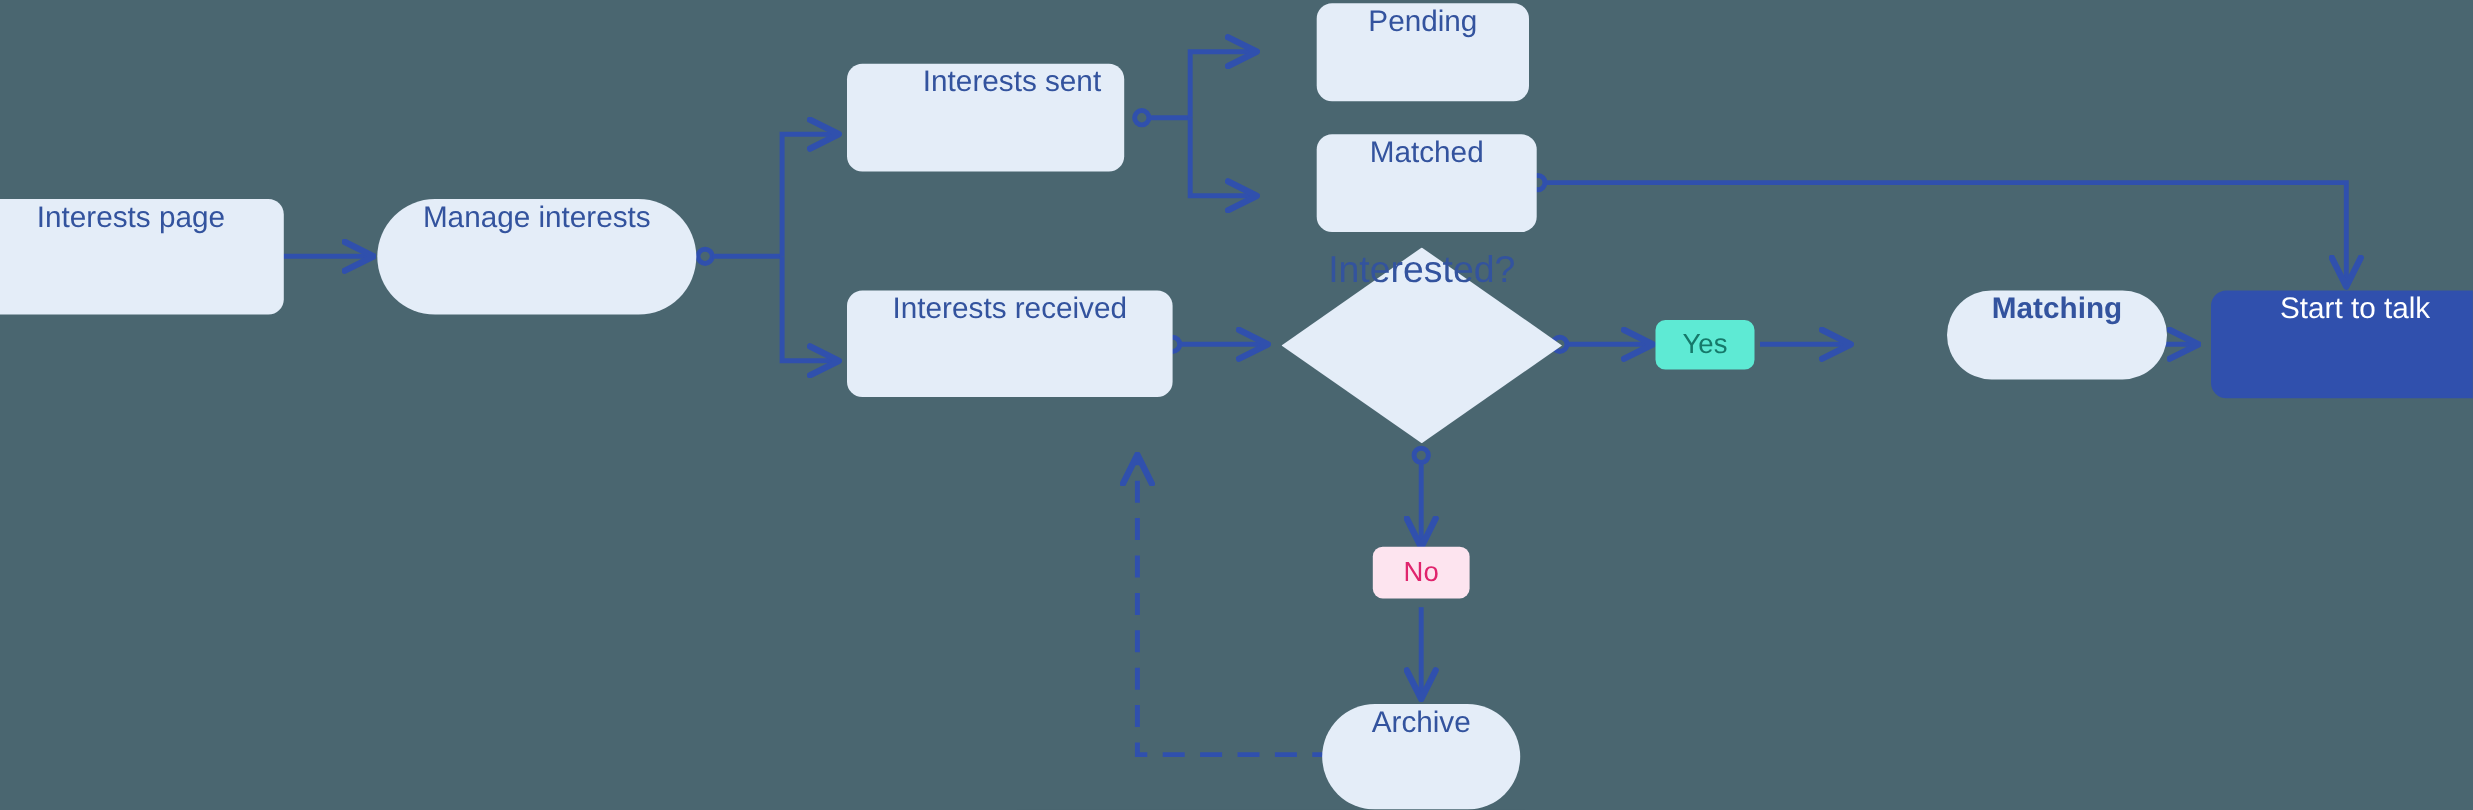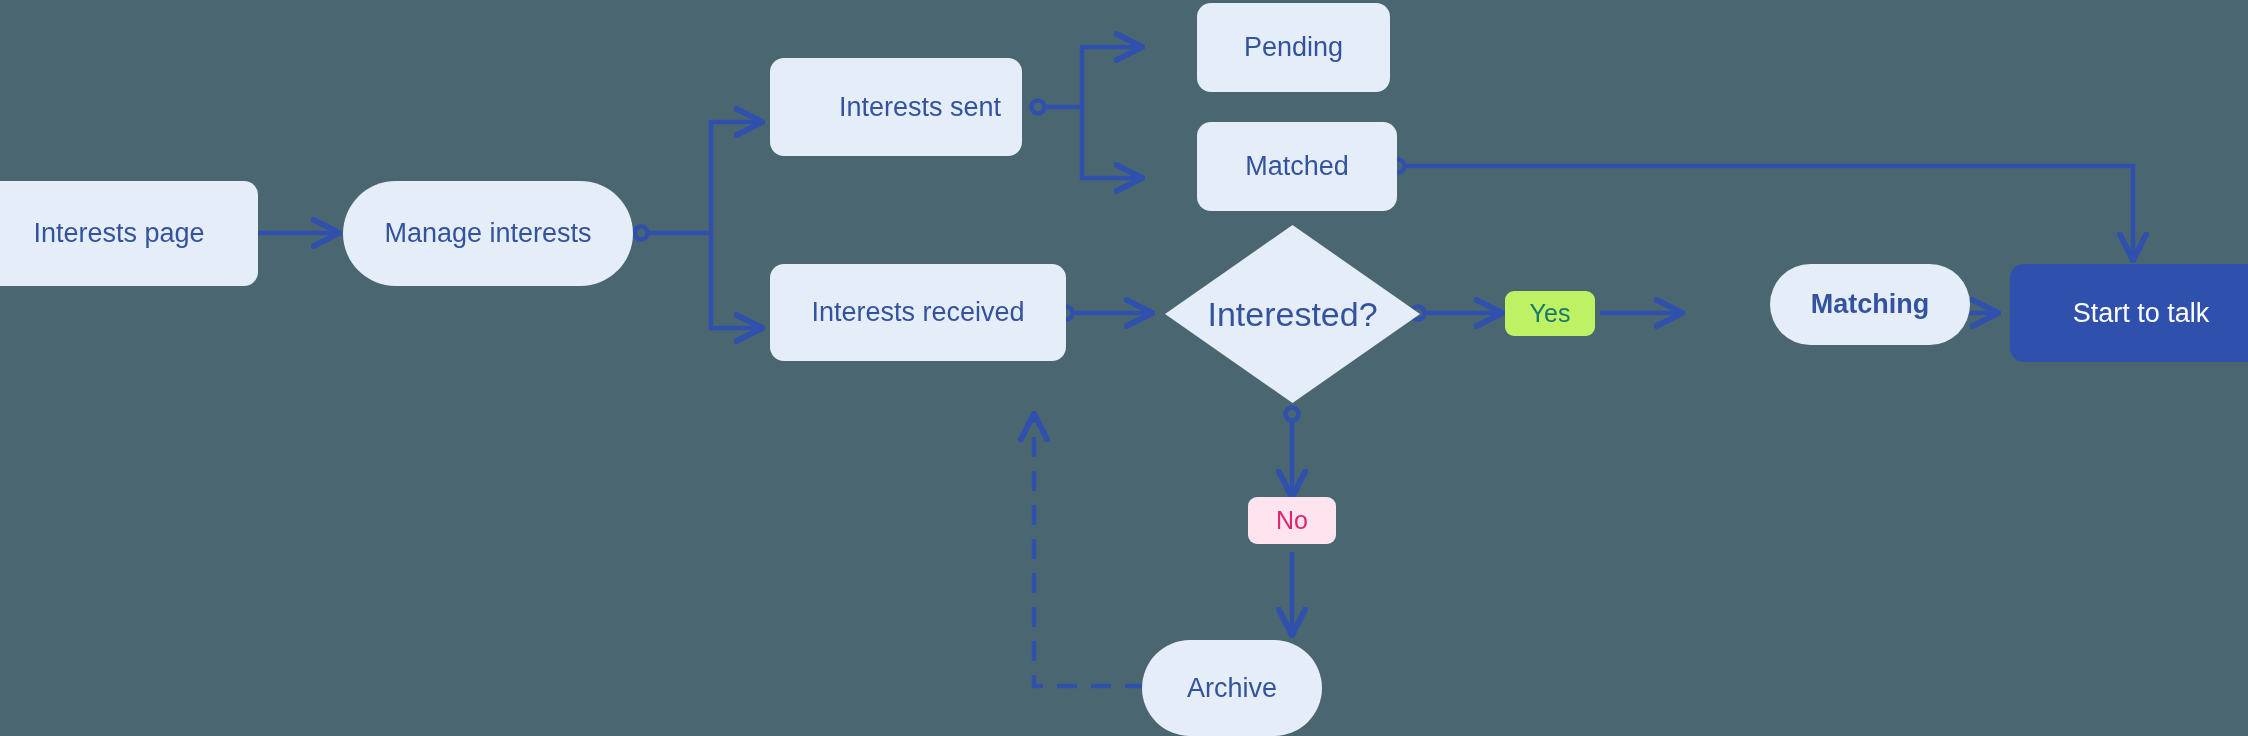--- a/index.html
+++ b/index.html
@@ -24,21 +24,20 @@
     left: 0;
     top: 0;
     width: 2248px;
     height: 736px;
     overflow: visible;
   }
   .node {
     position: absolute;
     box-sizing: border-box;
     display: flex;
-    align-items: center;
     justify-content: center;
     text-align: center;
     line-height: 1.2;
     user-select: none;
   }
   .node-rect {
     background: #e4edf8;
     color: #33539e;
     border-radius: 14px;
     font-size: 27px;
@@ -74,21 +73,21 @@
     position: absolute;
     box-sizing: border-box;
     display: flex;
     align-items: center;
     justify-content: center;
     border-radius: 9px;
     font-size: 25px;
     user-select: none;
   }
   .badge-yes {
-    background: #bef264;
+    background: #5eead4;
     color: #16796a;
   }
   .badge-no {
     background: #fde4ef;
     color: #e0246d;
   }
 </style>
 </head>
 <body>
 
@@ -197,17 +196,17 @@
   </div>
 
   <div class="node node-primary" style="left:2010px; top:264px; width:262px; height:98px;">
     <span>Start to talk</span>
   </div>
 
   <div class="badge badge-no" style="left:1248px; top:497px; width:88px; height:47px;text-align:center;">
     <span>No</span>
   </div>
 
-  <div class="node node-pill" style="left:1142px; top:640px; width:180px; height:96px;">
+  <div class="node node-pill" style="left:1202px; top:640px; width:180px; height:96px;">
     <span>Archive</span>
   </div>
 
 </div>
 
 </body></html>

